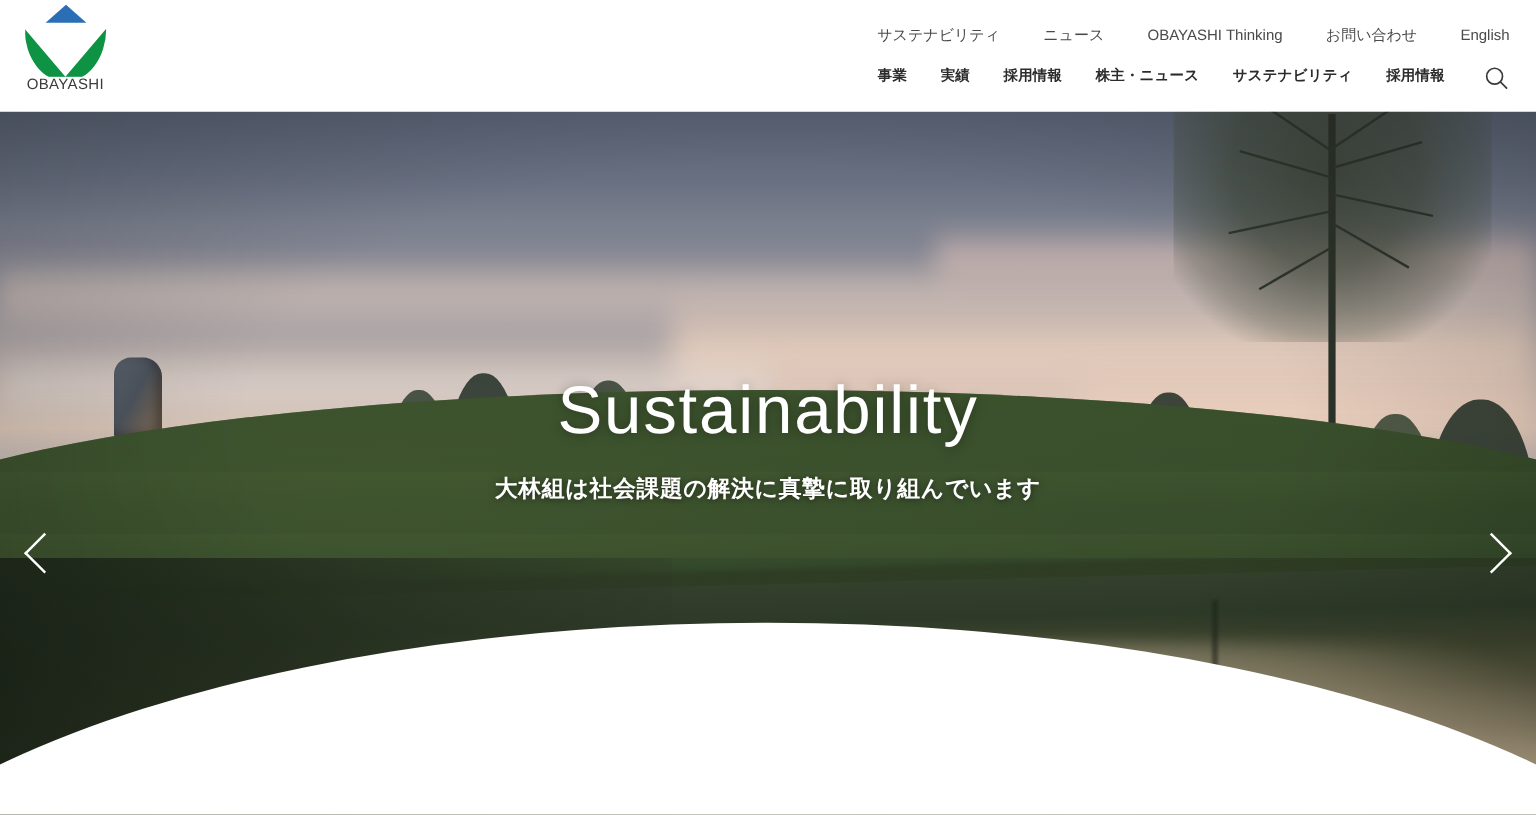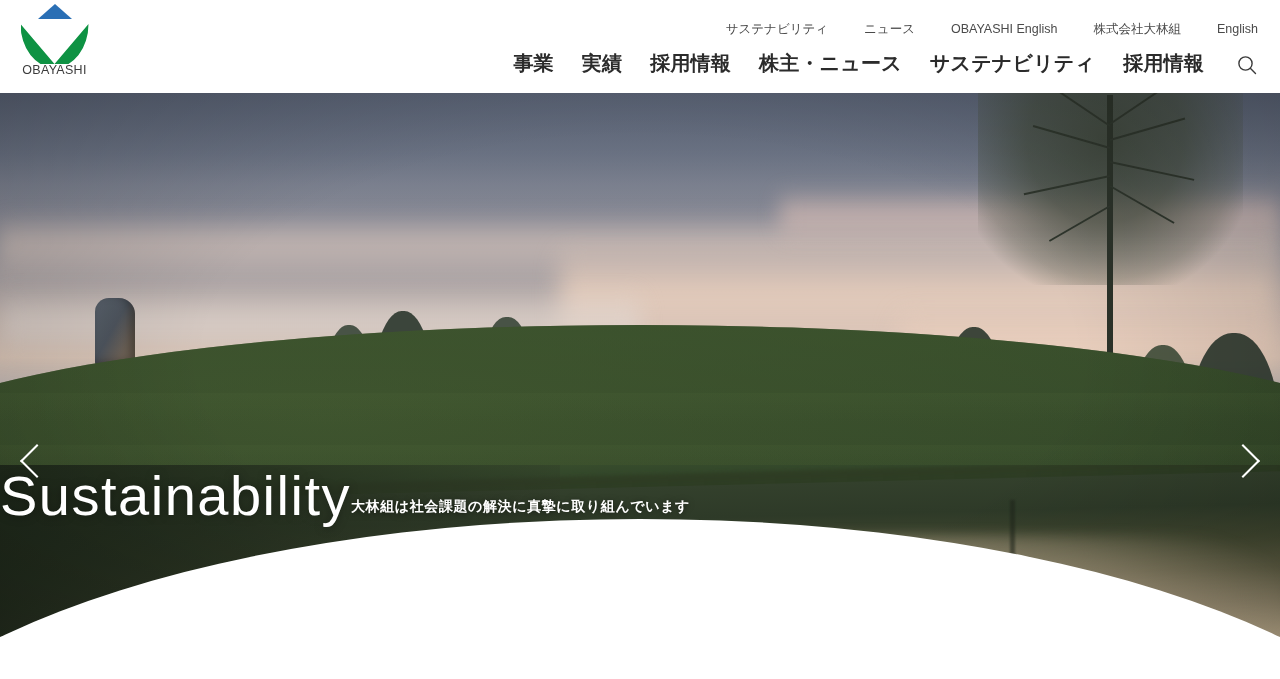--- a/index.html
+++ b/index.html
@@ -48,21 +48,21 @@
     padding:0 18px; white-space:nowrap; line-height:18px;
   }
   .util-link:last-child { padding-right:0; }
 
   
   .main-nav {
     position:absolute; right:62px; top:52px;
     display:flex; align-items:center;
   }
   .nav-link {
-    font-size:20px; font-weight:700; color:#2b2b2b;
+    font-size:12px; font-weight:700; color:#2b2b2b;
     text-decoration:none; padding:0 14px; white-space:nowrap;
     line-height:22px; letter-spacing:0.2px;
   }
   .search-btn {
     position:absolute; right:20px; top:52px;
     width:26px; height:26px; border:none; background:transparent;
     cursor:pointer; display:flex; align-items:center; justify-content:center;
   }
   .search-btn svg { display:block; }
 
@@ -219,31 +219,31 @@
   }
   .vignette {
     position:absolute; inset:0;
     background:radial-gradient(ellipse at 50% 45%, rgba(0,0,0,0) 48%, rgba(0,0,0,.22) 100%);
     pointer-events:none;
   }
 
   
   .hero-text {
     position:absolute; left:0; top:0; width:1280px; height:586px;
-    display:flex; flex-direction:row; align-items:center;
+    display:flex; flex-direction:column; align-items:center;
     justify-content:flex-start; padding-top:220px; z-index:12;
     pointer-events:none;
   }
   .hero-title {
     font-size:56px; font-weight:300; color:#ffffff;
     letter-spacing:1.5px; line-height:1.05;
     text-shadow:0 1px 10px rgba(0,0,0,.35);
   }
   .hero-sub {
-    margin-top:22px; font-size:14px; font-weight:700; color:#ffffff;
+    margin-top:22px; font-size:19px; font-weight:700; color:#ffffff;
     letter-spacing:0.6px; text-shadow:0 1px 6px rgba(0,0,0,.55);
   }
 
   
   .arrow {
     position:absolute; top:340px; width:56px; height:56px;
     background:transparent; border:none; cursor:pointer; z-index:20;
     display:flex; align-items:center; justify-content:center;
   }
   .arrow.left { left:6px; }
@@ -285,22 +285,22 @@
       <span class="logo-mark">
         <span class="logo-tri"></span>
         <span class="logo-fan-fallback" style="clip-path:path('M0,0 A34,44 0 0 0 68,0 L34,40 Z'); border-radius:0;"></span>
       </span>
       <span class="logo-text">OBAYASHI</span>
     </a>
 
     <nav class="util-nav">
       <a class="util-link" href="#">サステナビリティ</a>
       <a class="util-link" href="#">ニュース</a>
-      <a class="util-link" href="#">OBAYASHI English</a>
-      <a class="util-link" href="#">株式会社大林組</a>
+      <a class="util-link" href="#">OBAYASHI Thinking</a>
+      <a class="util-link" href="#">お問い合わせ</a>
       <a class="util-link" href="#">English</a>
     </nav>
 
     <nav class="main-nav">
       <a class="nav-link" href="#">事業</a>
       <a class="nav-link" href="#">実績</a>
       <a class="nav-link" href="#">採用情報</a>
       <a class="nav-link" href="#">株主・ニュース</a>
       <a class="nav-link" href="#">サステナビリティ</a>
       <a class="nav-link" href="#">採用情報</a>

